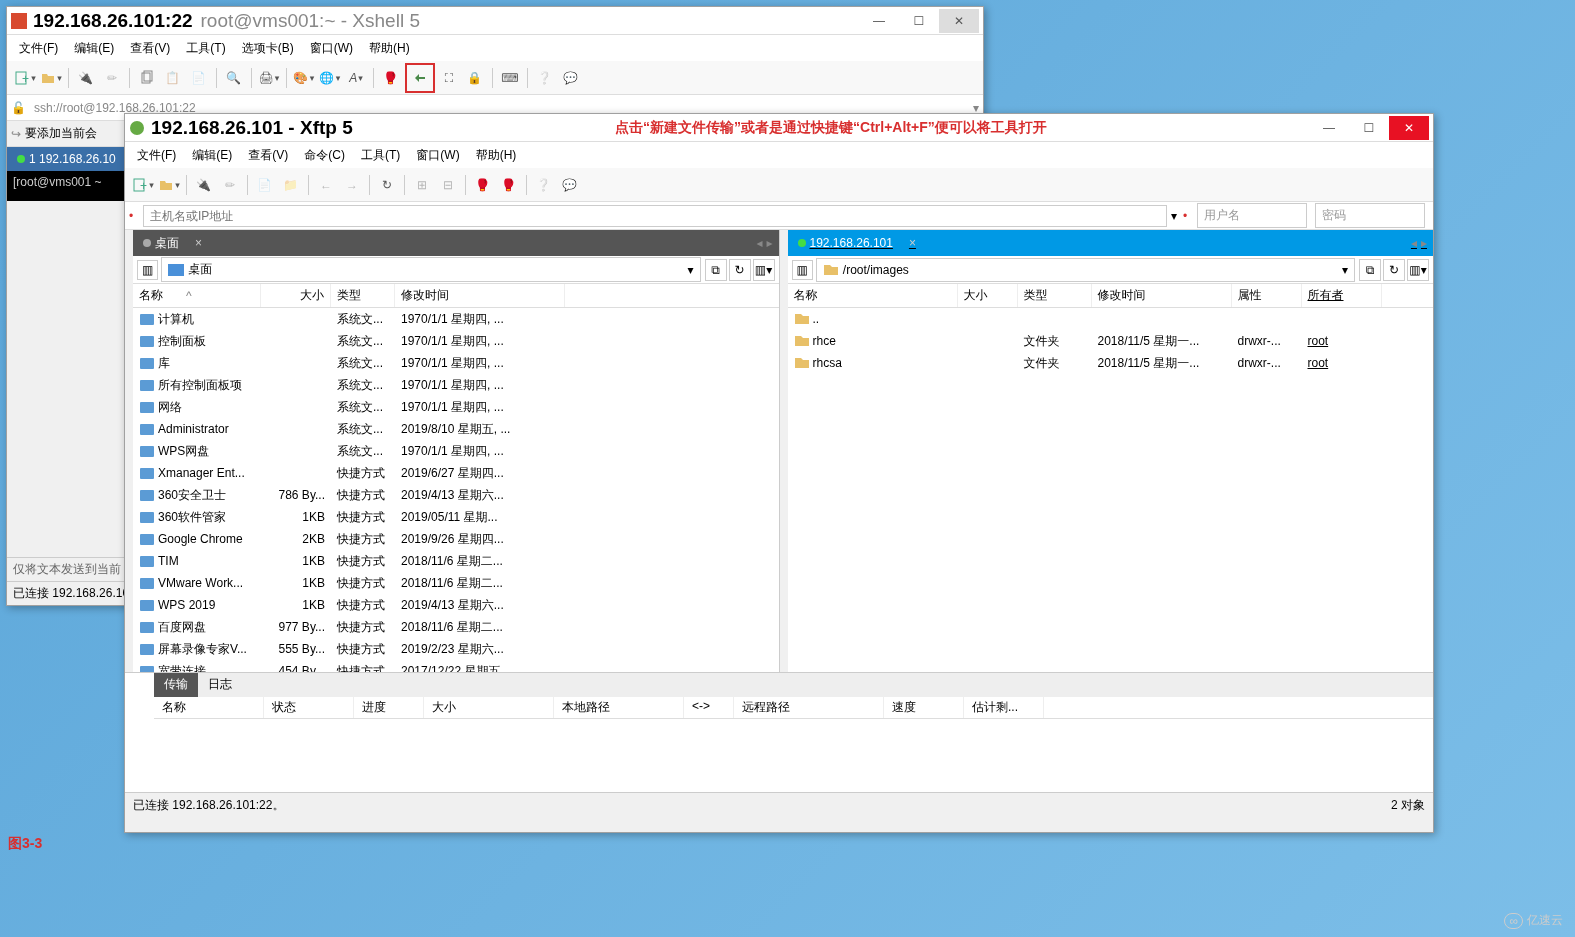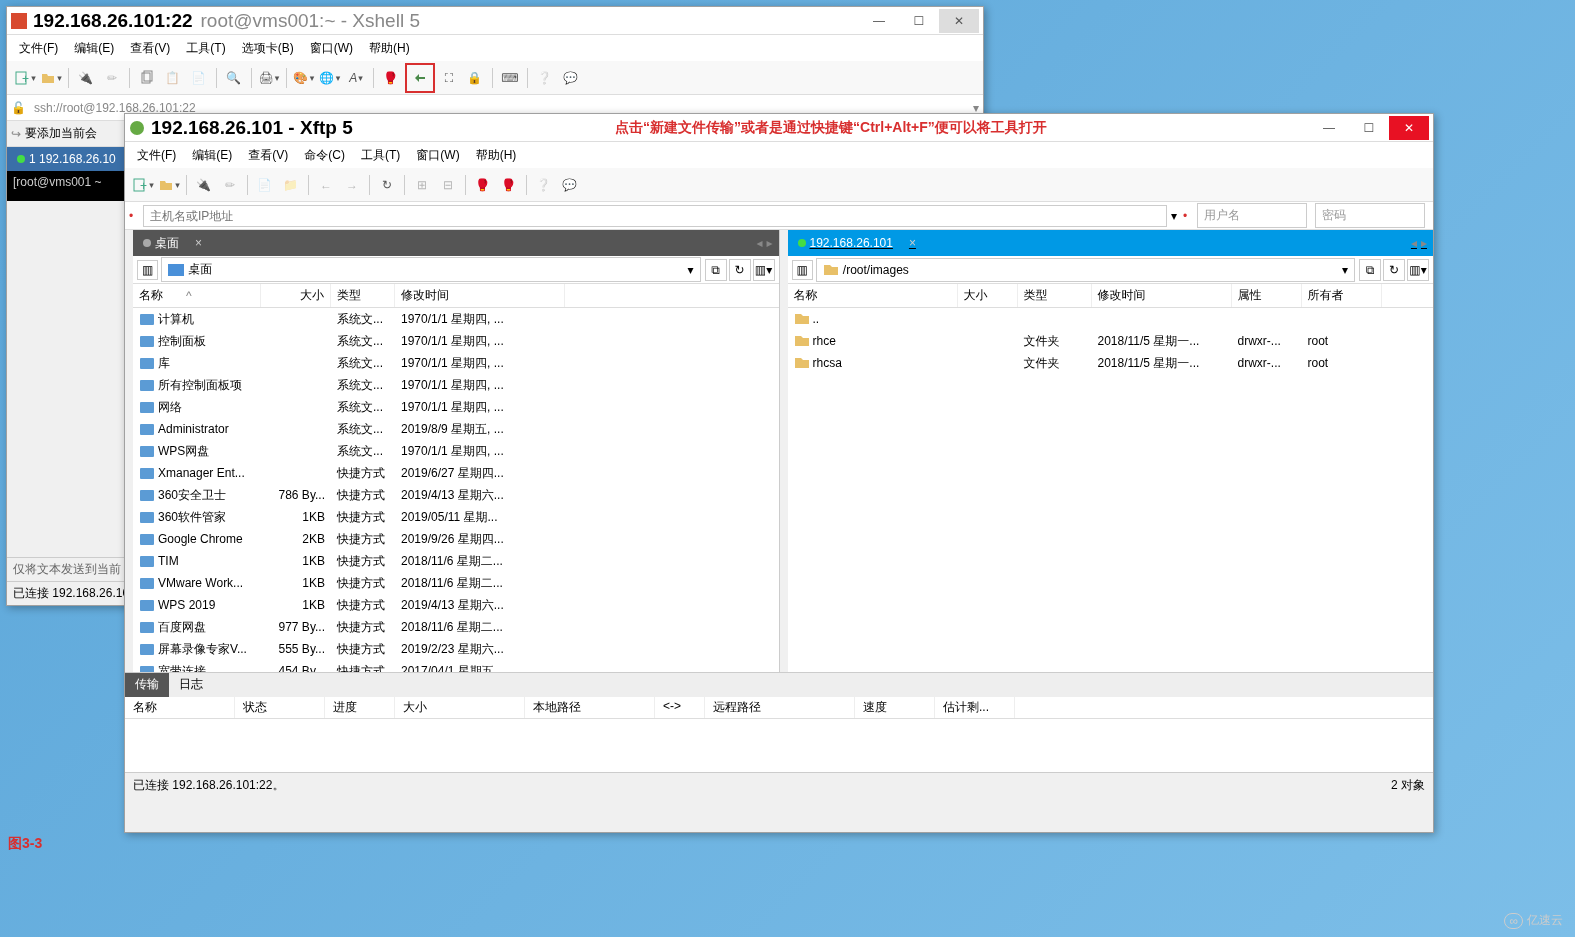--- a/index.html
+++ b/index.html
@@ -51,23 +51,23 @@
 .prow div { padding:2px 6px; overflow:hidden; white-space:nowrap; text-overflow:ellipsis; }
 .c-name { width:128px; display:flex; align-items:center; gap:3px; }
 .c-size { width:70px; text-align:right; }
 .c-type { width:64px; }
 .c-date { width:170px; }
 .c-namer { width:170px; display:flex; align-items:center; gap:3px; }
 .c-sizer { width:60px; }
 .c-typer { width:74px; }
 .c-dater { width:140px; }
 .c-attr { width:70px; }
-.c-own { width:80px; }
+.c-own { width:80px;text-decoration:underline; }
 .fico { width:16px; height:16px; flex-shrink:0; }
-.transfer { height:100px; border-top:1px solid #ccc; background:#fff; }
+.transfer { height:120px; border-top:1px solid #ccc; background:#fff;padding-left:29px; }
 .ttabs { height:24px; display:flex; background:#eee; }
 .ttabs span { padding:3px 10px; cursor:pointer; }
 .ttabs .on { background:#555; color:#fff; }
 .thead { height:22px; display:flex; background:#fff; border-bottom:1px solid #ddd; }
 .thead div { padding:2px 8px; border-right:1px solid #eee; }
 .status { height:24px; display:flex; align-items:center; padding:12px 8px; background:#f0f0f0; border-top:1px solid #ccc; }
 .status .r { margin-left:auto; }
 .figlbl { position:absolute; left:8px; bottom:84px; color:#d82f2f; font-weight:bold; font-size:14px; }
 .watermark { position:absolute; right:12px; bottom:8px; color:#ccc; font-size:13px; display:flex; align-items:center; gap:4px; }
 .dot { width:8px; height:8px; border-radius:50%; display:inline-block; }
@@ -317,21 +317,21 @@
             <div class="c-size"></div>
             <div class="c-type">系统文...</div>
             <div class="c-date">1970/1/1 星期四, ...</div>
           </div>
           <div class="prow">
             <div class="c-name"><svg class="fico">
                 <rect width="14" height="11" x="1" y="3" fill="#5b9bd5" rx="1"></rect>
               </svg>Administrator</div>
             <div class="c-size"></div>
             <div class="c-type">系统文...</div>
-            <div class="c-date">2019/8/9 星期五, ...</div>
+            <div class="c-date">2019/8/10 星期五, ...</div>
           </div>
           <div class="prow">
             <div class="c-name"><svg class="fico">
                 <rect width="14" height="11" x="1" y="3" fill="#5b9bd5" rx="1"></rect>
               </svg>WPS网盘</div>
             <div class="c-size"></div>
             <div class="c-type">系统文...</div>
             <div class="c-date">1970/1/1 星期四, ...</div>
           </div>
           <div class="prow">
@@ -405,21 +405,21 @@
             <div class="c-size">555 By...</div>
             <div class="c-type">快捷方式</div>
             <div class="c-date">2019/2/23 星期六...</div>
           </div>
           <div class="prow">
             <div class="c-name"><svg class="fico">
                 <rect width="14" height="11" x="1" y="3" fill="#5b9bd5" rx="1"></rect>
               </svg>宽带连接</div>
             <div class="c-size">454 By...</div>
             <div class="c-type">快捷方式</div>
-            <div class="c-date">2017/04/1 星期五...</div>
+            <div class="c-date">2017/12/22 星期五...</div>
           </div>
         </div>
     </div>
     <div class="pane">
       <div class="ptab act">
         <div class="t">
             <span class="dot" style="background:#4d4"></span>
             <span>192.168.26.101</span>
           </div>
         <span class="x">×</span>

